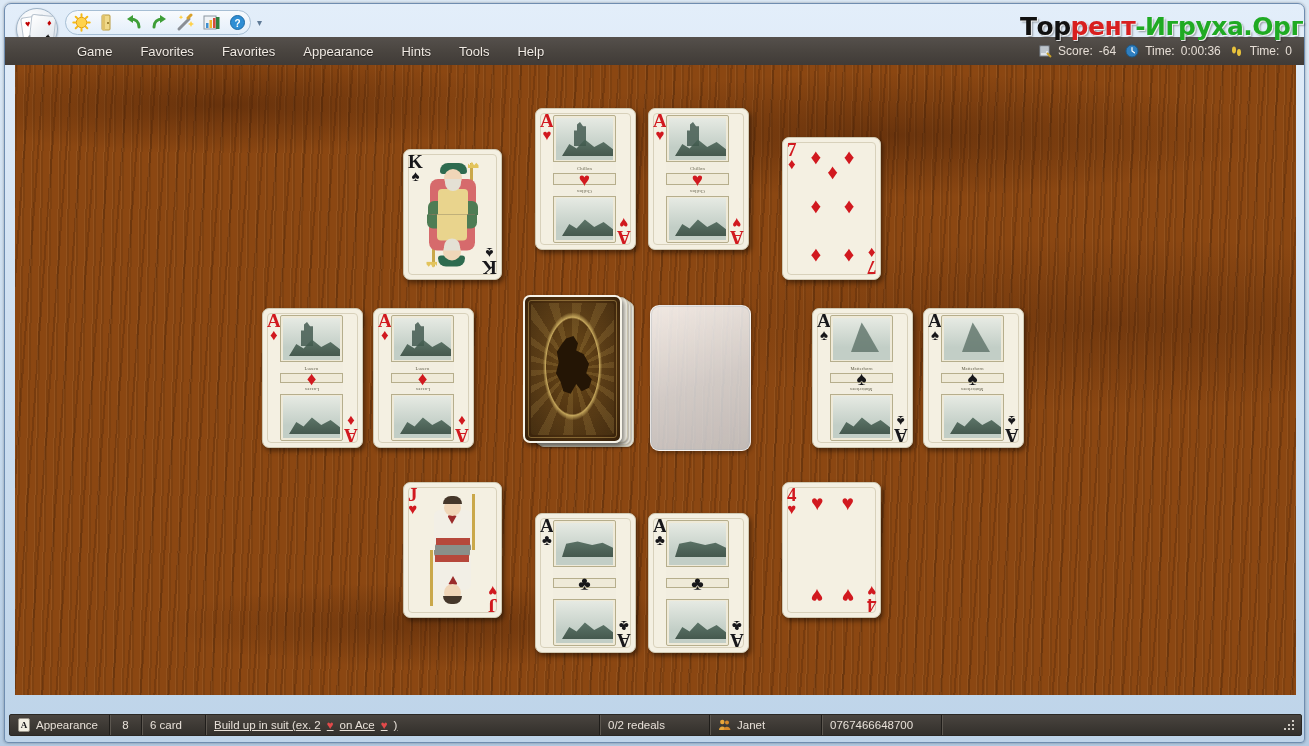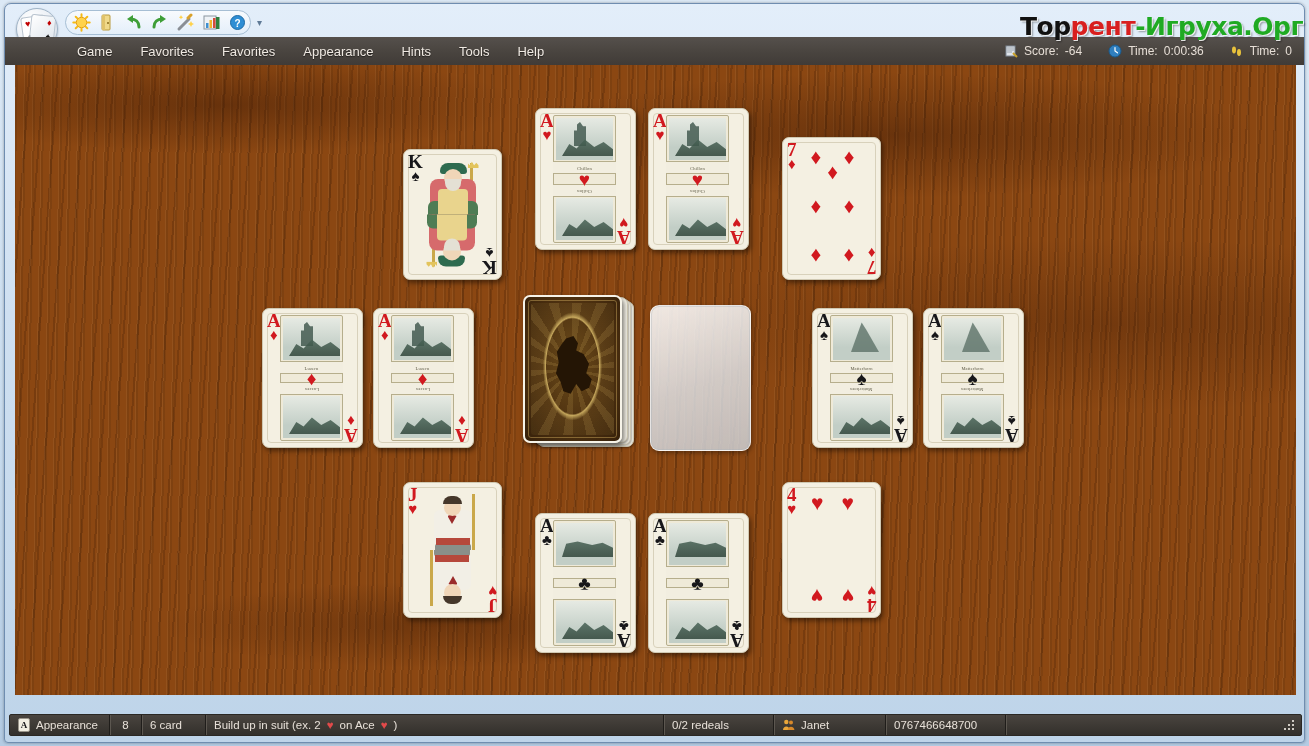--- a/index.html
+++ b/index.html
@@ -83,21 +83,21 @@
     display: flex; align-items: center;
   }
   .menu-item {
     color: #efe9e2; font-size: 13px; padding: 4px 14px; cursor: pointer;
     text-shadow: 0 1px 1px rgba(0,0,0,.55);
   }
   .menu-item:first-child { margin-left: 58px; }
 
   .status-group {
     position: absolute; right: 14px; top: 0; height: 28px;
-    display: flex; align-items: center; gap: 26px;
+    display: flex; align-items: center; gap: 9px;
     color: #e6ded6; font-size: 12px;
   }
   .status-group .sg { display: flex; align-items: center; gap: 6px; }
   .sg-ico { width: 14px; height: 14px; position: relative; }
 
   
   .playfield {
     position: absolute; left: 10px; top: 61px; width: 1281px; height: 630px;
     overflow: hidden;
     background:
@@ -755,21 +755,21 @@
       </div>
     </div>
 
     <div class="statusbar">
       <div class="sb-cell" style="width:100px;">
         <span class="found-badge">A</span>
         <span>Appearance</span>
       </div>
       <div class="sb-cell" style="width:32px;justify-content:center;">8</div>
       <div class="sb-cell" style="width:64px;">6 card</div>
-      <div class="sb-cell" style="width:458px;">
+      <div class="sb-cell" style="width:394px;text-decoration:underline;">
         <span>Build up in suit (ex. 2 </span>
           <span class="sb-red">♥</span>
           <span> on Ace </span>
           <span class="sb-red">♥</span>
           <span>)</span>
       </div>
       <div class="sb-cell" style="width:110px;">0/2 redeals</div>
       <div class="sb-cell" style="width:112px;">
         <span>
           <svg width="13" height="13" viewBox="0 0 13 13">

